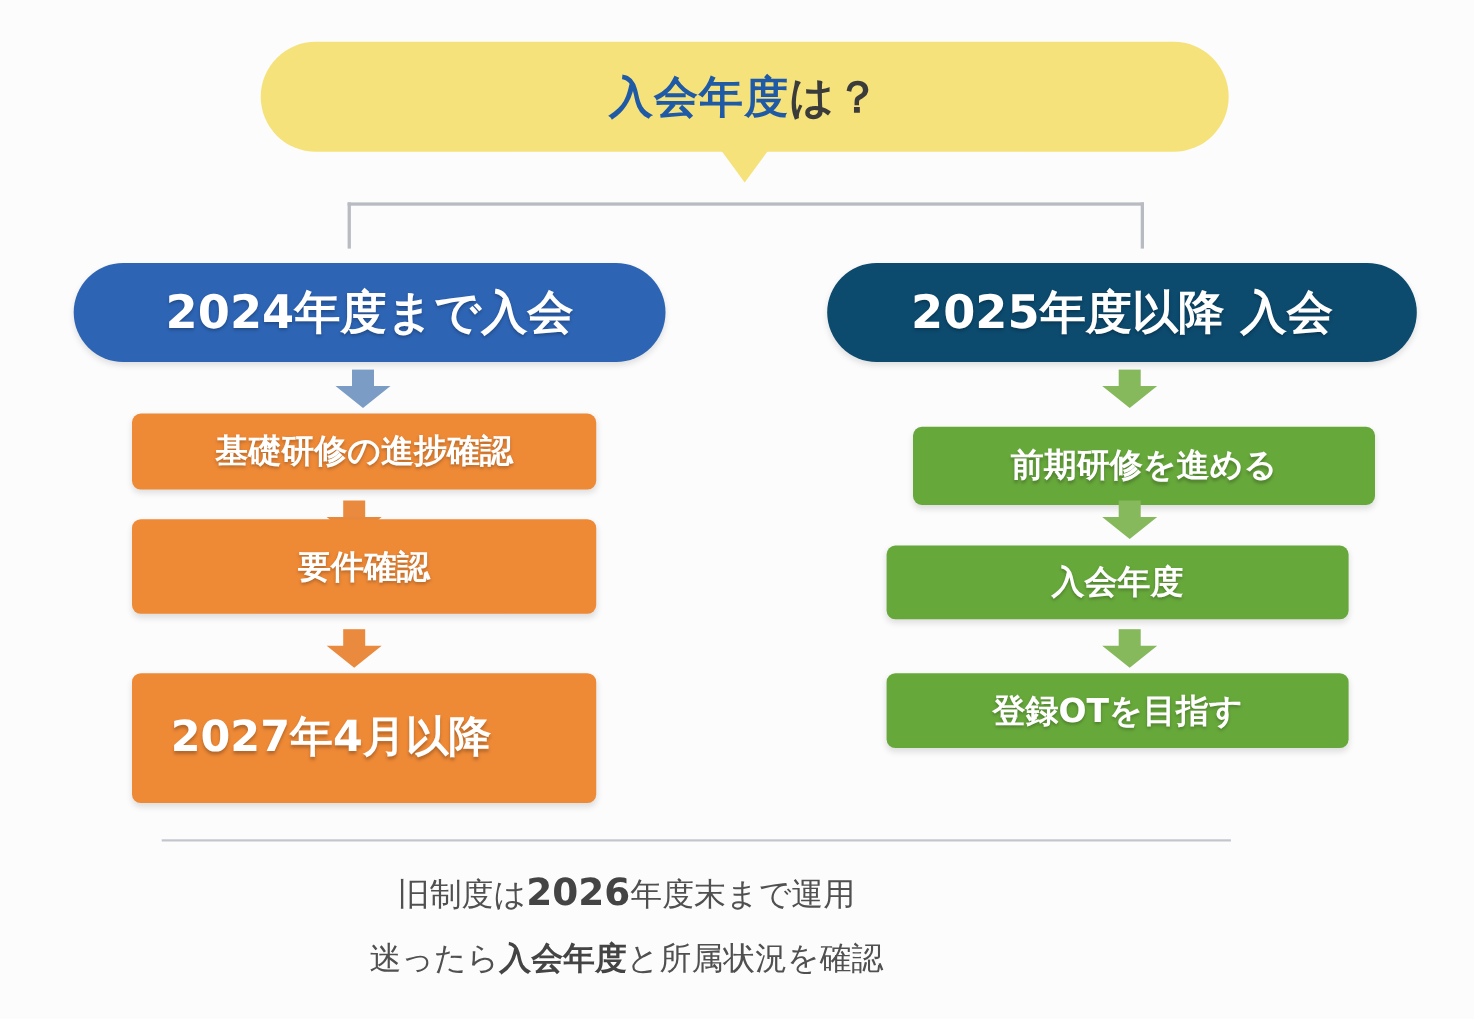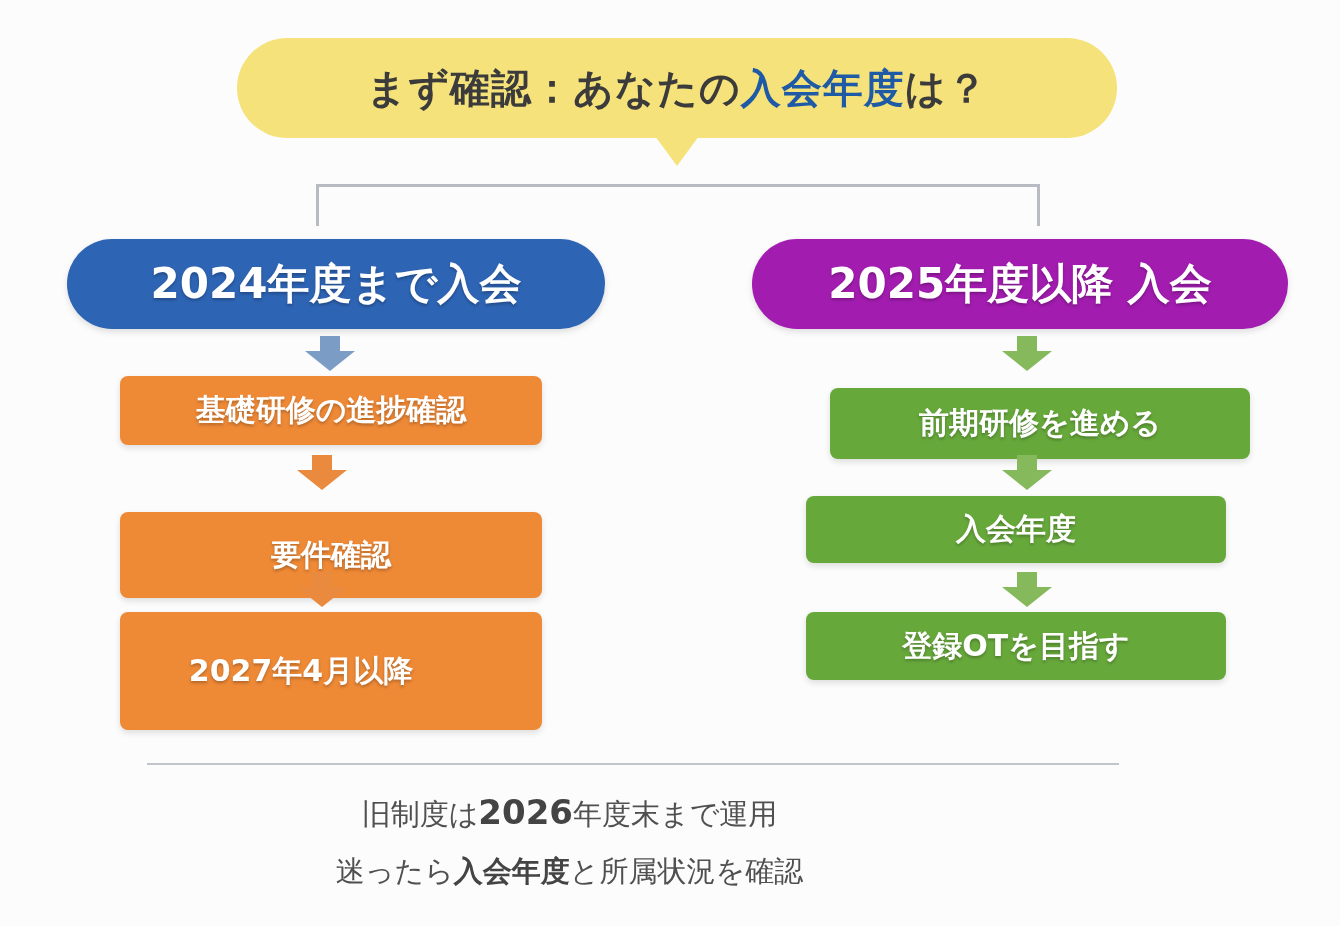--- a/index.html
+++ b/index.html
@@ -24,48 +24,47 @@
   .connector-r { position:absolute; left:1037px; top:184px; width:3px; height:42px; background:#b8bcc2; }
 
   .pill {
     position:absolute; height:90px; border-radius:45px;
     display:flex; align-items:center; justify-content:center;
     color:#fff; font-weight:bold; font-size:42px;
     text-shadow:0 2px 3px rgba(0,0,0,0.25);
     box-shadow:0 3px 6px rgba(0,0,0,0.12);
   }
   .pill-blue { left:67px; top:239px; width:538px; background:#2d64b4; }
-  .pill-green { left:752px; top:239px; width:536px; background:#a21caf; }
+  .pill-green { left:752px; top:239px; width:536px; background:#0c4a6e; }
 
   .arrow { position:absolute; width:50px; height:36px; }
   .arrow .shaft { position:absolute; left:15px; top:0; width:20px; height:16px; }
   .arrow .head { position:absolute; left:0; top:15px; width:0; height:0;
     border-left:25px solid transparent; border-right:25px solid transparent; border-top:20px solid; }
 
   .box {
     position:absolute; border-radius:8px;
     display:flex; align-items:center; justify-content:center; text-align:center;
     color:#fff; font-weight:bold; font-size:30px;
     text-shadow:0 2px 3px rgba(0,0,0,0.25);
     box-shadow:0 3px 6px rgba(0,0,0,0.12);
   }
   .box-orange { background:#ee8936; left:120px; width:422px; }
   .box-green { background:#67a83b; left:806px; width:420px; }
-  .multiline { flex-direction:column; line-height:1.25; font-size:30px; }
+  .multiline { flex-direction:column; line-height:1.25; font-size:39px; }
 
   .divider { position:absolute; left:147px; top:763px; width:972px; height:2px; background:#c3c5cc; }
   .note { position:absolute; left:0; width:1139px; text-align:center; color:#505050; font-size:29px; }
   .note b { font-weight:bold; color:#444; }
   .big { font-size:34px; }
 </style>
 </head>
 <body>
 
 <div class="bubble">
-  <span>まず確認：あなたの</span>
     <span class="hl-blue">入会年度</span>
     <span>は？</span>
 </div>
 <div class="bubble-tail"></div>
 
 <div class="connector-h"></div>
 <div class="connector-l"></div>
 <div class="connector-r"></div>
 
 <div class="pill pill-blue">2024年度まで入会</div>
@@ -73,21 +72,21 @@
 <div class="arrow" style="left:305px; top:336px;">
   <div class="shaft" style="background:#7b9cc4;"></div>
     <div class="head" style="border-top-color:#7b9cc4;"></div>
 </div>
 <div class="box box-orange" style="top:376px; height:69px;">基礎研修の進捗確認</div>
 
 <div class="arrow" style="left:297px; top:455px;">
   <div class="shaft" style="background:#e98a3e;"></div>
     <div class="head" style="border-top-color:#e98a3e;"></div>
 </div>
-<div class="box box-orange" style="top:512px; height:86px;">要件確認</div>
+<div class="box box-orange" style="top:472px; height:86px;">要件確認</div>
 
 <div class="arrow" style="left:297px; top:572px;">
   <div class="shaft" style="background:#e98a3e;"></div>
     <div class="head" style="border-top-color:#e98a3e;"></div>
 </div>
 <div class="box box-orange multiline" style="top:612px; height:118px;">
   <div style="margin-right:60px;">2027年4月以降</div>
 </div>
 
 <div class="pill pill-green">2025年度以降 入会</div>

